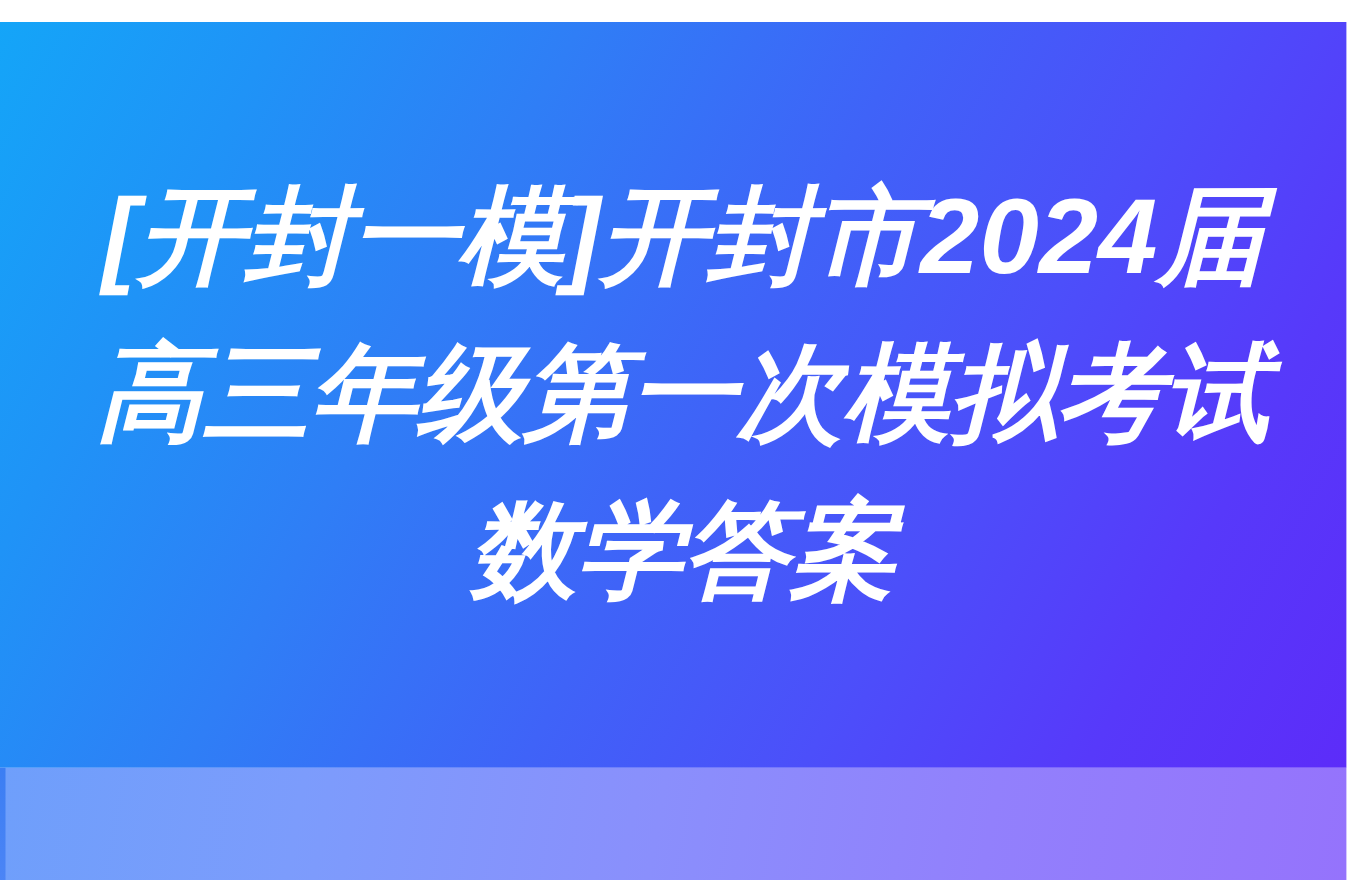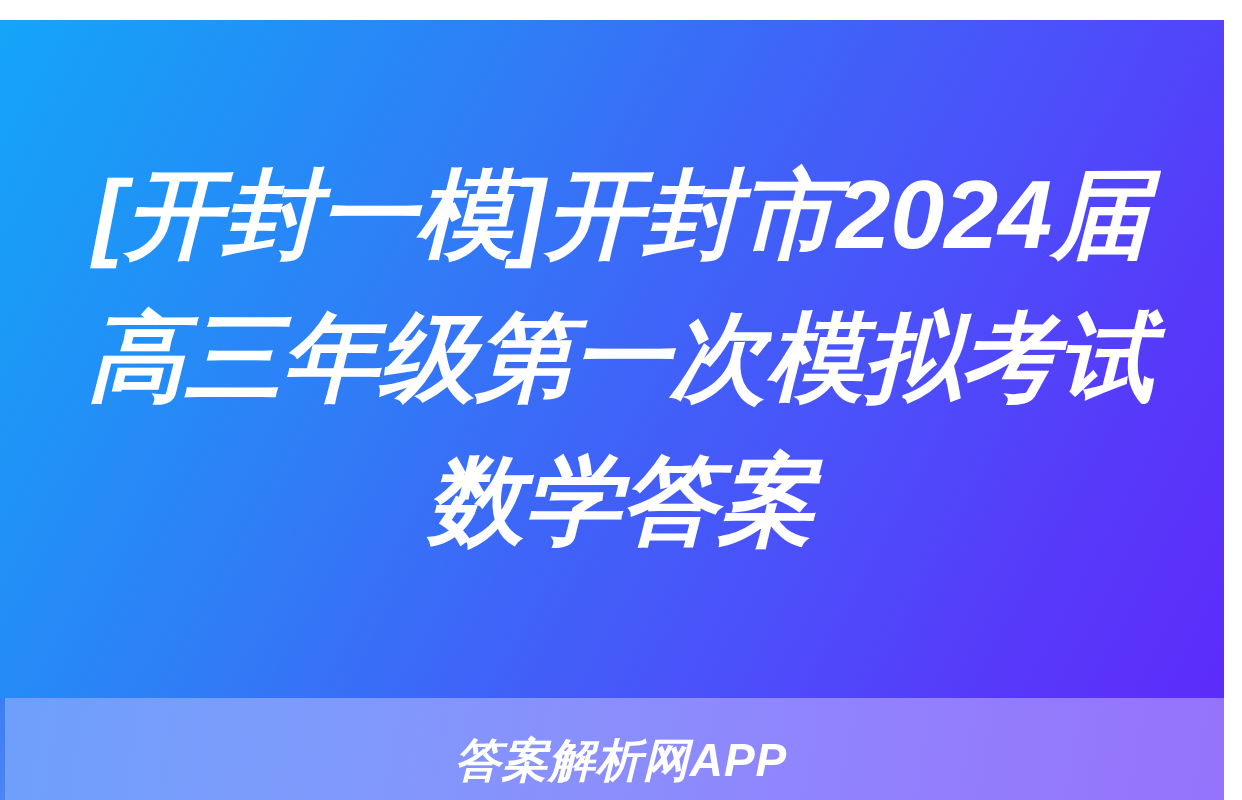--- a/index.html
+++ b/index.html
@@ -106,16 +106,15 @@
 <body>
 
 <div id="banner-card">
 
   <div id="hero-panel">
     <h1 id="hero-title">[开封一模]开封市2024届高三年级第一次模拟考试数学答案</h1>
   </div>
 
   <div id="footer-band">
     <div id="footer-edge-accent"></div>
-    <p id="footer-brand">答案解析网APP</p>
   </div>
 
 </div>
 
 </body></html>

